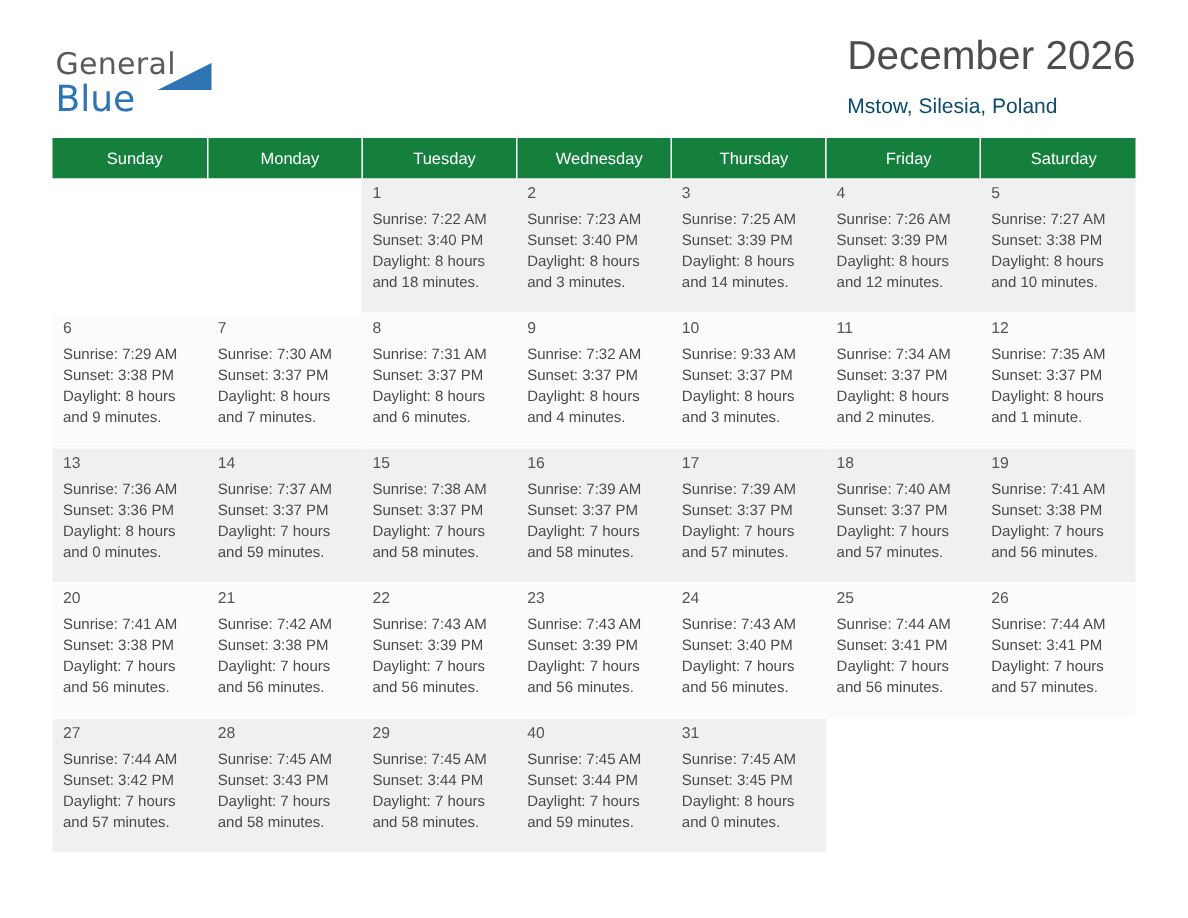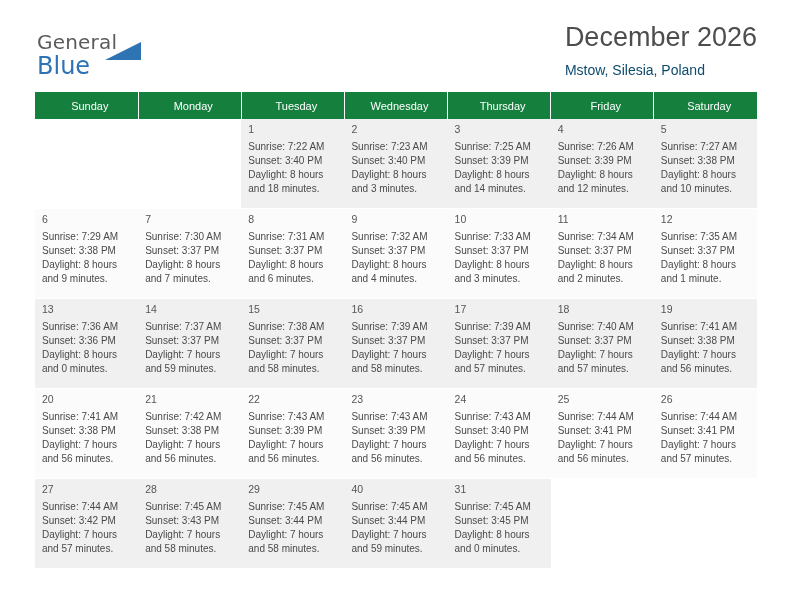--- a/index.html
+++ b/index.html
@@ -222,21 +222,21 @@
             <div class="info">
               <div>Sunrise: 7:32 AM</div>
               <div>Sunset: 3:37 PM</div>
               <div>Daylight: 8 hours</div>
               <div>and 4 minutes.</div>
             </div>
           </td>
           <td>
             <span class="daynum">10</span>
             <div class="info">
-              <div>Sunrise: 7:33 AM</div>
+              <div>Sunrise: 9:33 AM</div>
               <div>Sunset: 3:37 PM</div>
               <div>Daylight: 8 hours</div>
               <div>and 3 minutes.</div>
             </div>
           </td>
           <td>
             <span class="daynum">11</span>
             <div class="info">
               <div>Sunrise: 7:34 AM</div>
               <div>Sunset: 3:37 PM</div>

